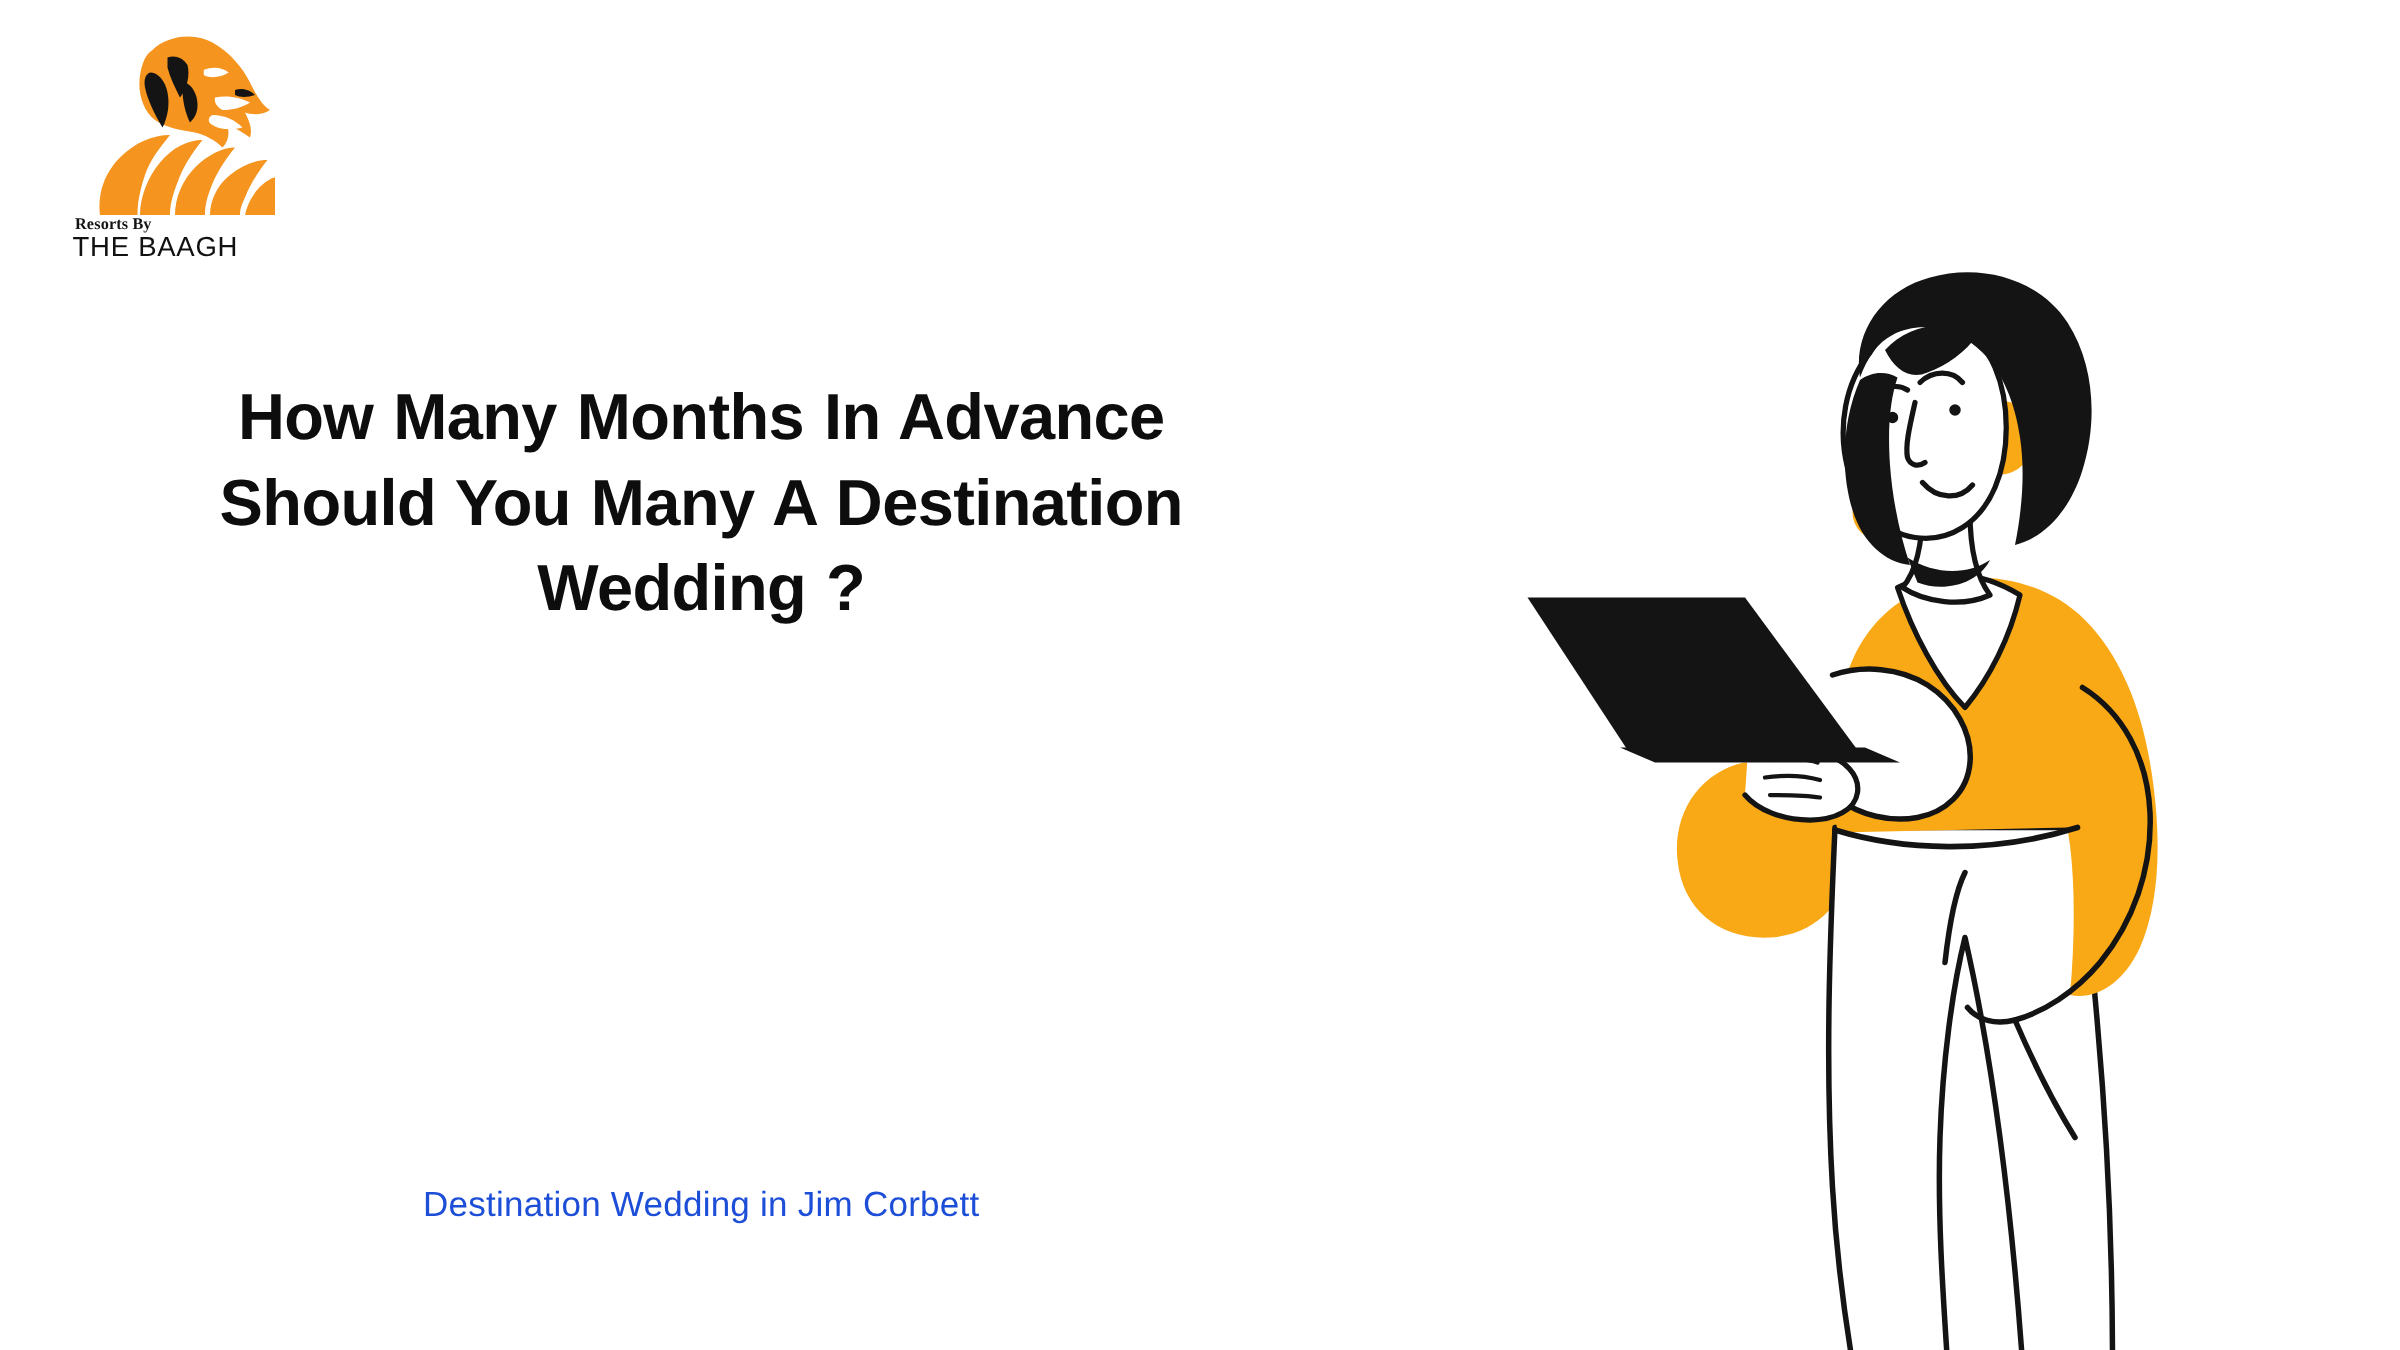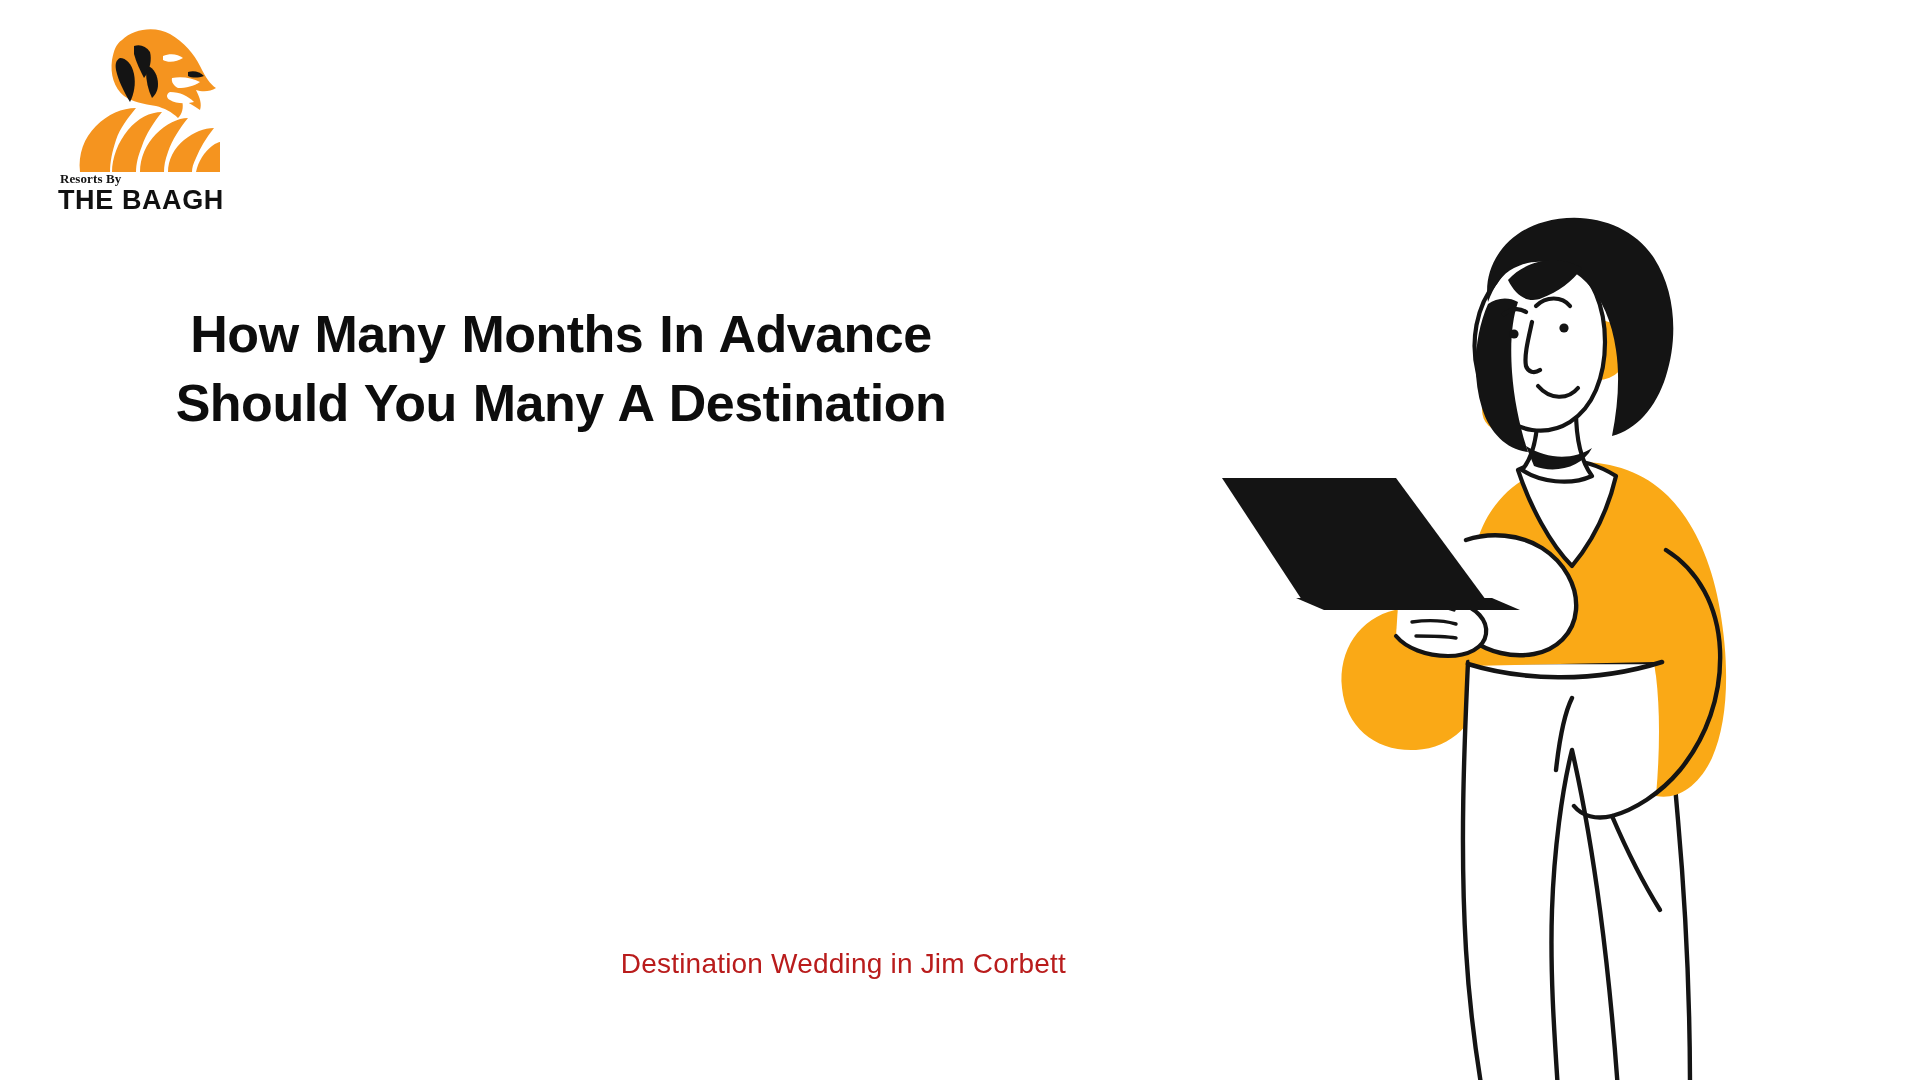--- a/index.html
+++ b/index.html
@@ -34,21 +34,21 @@
     font-family:"Liberation Serif", serif;
     font-size:13px; font-weight:700;
     color:#141414;
     letter-spacing:0.1px;
     line-height:1;
   }
   .brand-name {
     position:absolute;
     left:6px; top:164px;
     font-family:"Liberation Sans", sans-serif;
-    font-size:27px; font-weight:700;
+    font-size:22px; font-weight:400;
     color:#111111;
     letter-spacing:0.6px;
     line-height:1.05;
     white-space:nowrap;
   }
 
   
   .text-col {
     position:absolute;
     left:56px; top:300px;
@@ -63,25 +63,25 @@
     line-height:1.32;
     letter-spacing:-0.5px;
     word-spacing:2px;
   }
   .headline .ln { display:block; white-space:nowrap; }
 
   .subtitle {
     position:absolute;
     left:56px; top:948px;
     width:1010px;
-    text-align:right;
+    text-align:center;
     font-family:"Liberation Sans", sans-serif;
     font-size:28px;
     font-weight:400;
-    color:#b91c1c;
+    color:#1d4ed8;
     letter-spacing:0.2px;
   }
 
   
   .illus {
     position:absolute;
     right:0; top:210px;
     width:700px; height:880px;
   }
   .illus svg { display:block; width:700px; height:880px; }
@@ -132,20 +132,21 @@
       </svg>
     </div>
     <div class="brand-sub">Resorts By</div>
     <div class="brand-name">THE BAAGH</div>
   </div>
 
   <div class="text-col">
     <h1 class="headline">
       <span class="ln">How Many Months In Advance</span>
       <span class="ln">Should You Many A Destination</span>
+      <span class="ln">Wedding ?</span>
     </h1>
   </div>
 
   <div class="subtitle">Destination Wedding in Jim Corbett</div>
 
   <div class="illus">
     <svg viewBox="0 0 700 880" xmlns="http://www.w3.org/2000/svg" aria-hidden="true">
       <g fill="none" stroke="#141414" stroke-width="4.2" stroke-linecap="round" stroke-linejoin="round">
 
         <path d="M175 400 C140 408 118 440 122 478 C126 518 156 542 196 540 C232 538 258 512 262 476 L262 404 Z" fill="#FAA916" stroke="none"></path>

